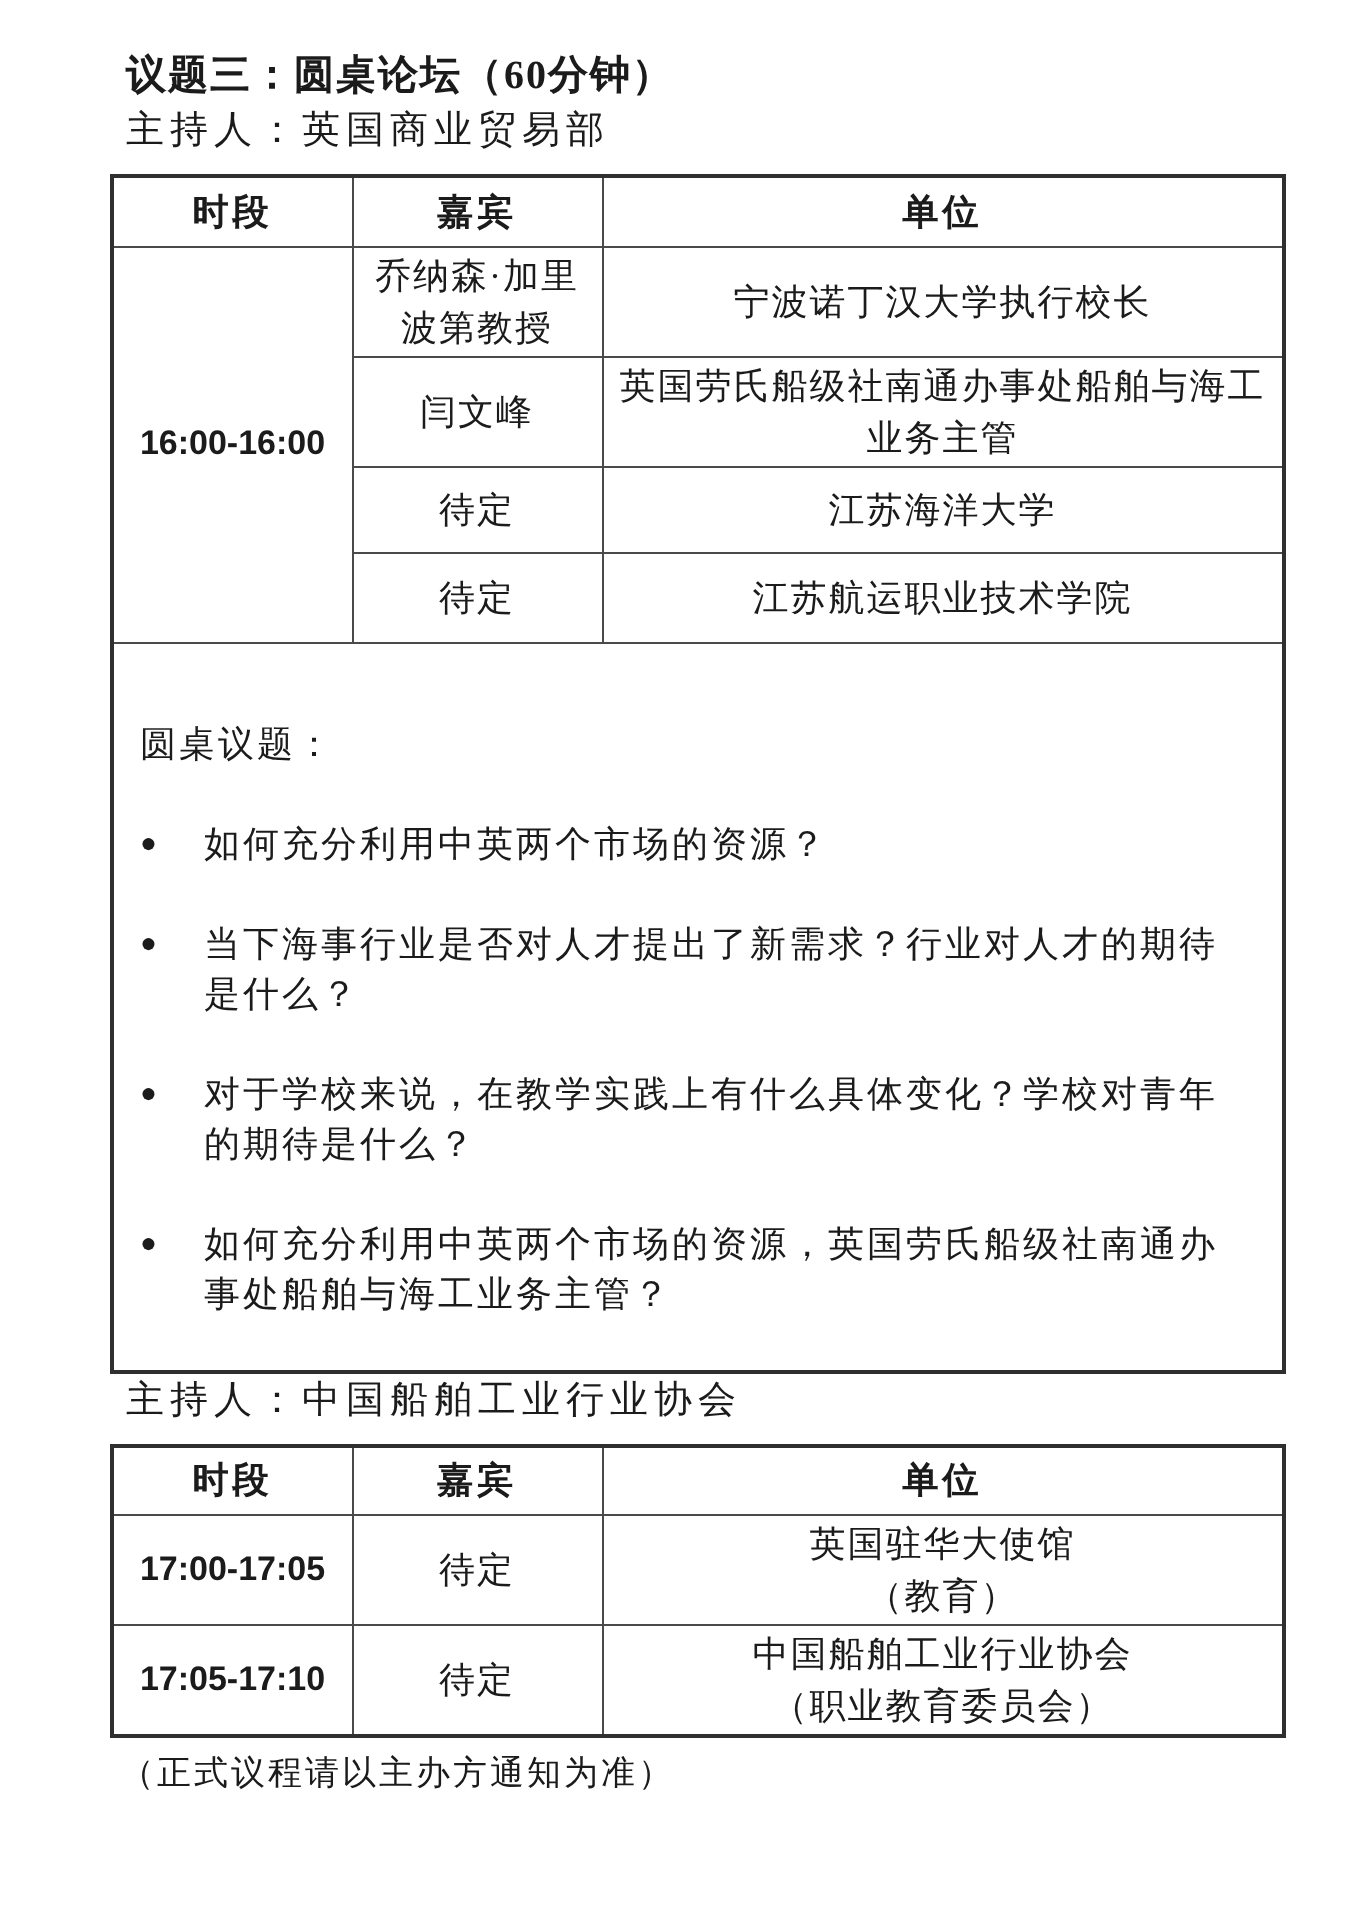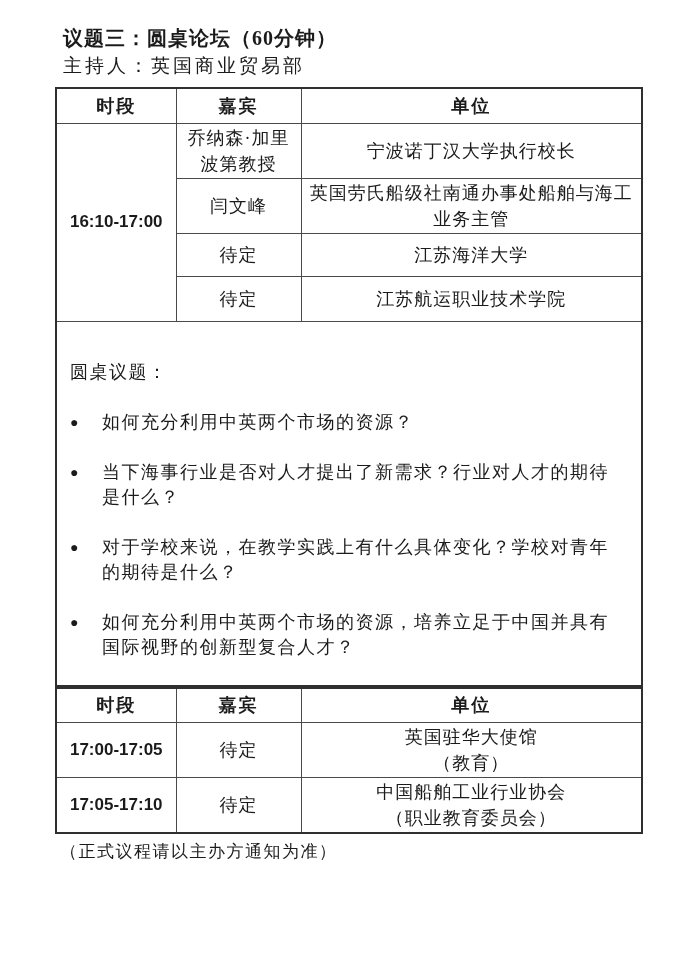--- a/index.html
+++ b/index.html
@@ -108,21 +108,21 @@
         <col class="c-guest">
         <col class="c-org">
       </colgroup>
     <tbody>
         <tr class="t1-hdr">
       <th>时段</th>
       <th>嘉宾</th>
       <th>单位</th>
     </tr>
     <tr class="t1-rowA">
-      <td class="time-cell" rowspan="4">16:10-17:00</td>
+      <td class="time-cell" rowspan="4">16:00-16:00</td>
       <td>乔纳森·加里
 波第教授</td>
       <td>宁波诺丁汉大学执行校长</td>
     </tr>
     <tr class="t1-rowB">
       <td>闫文峰</td>
       <td>英国劳氏船级社南通办事处船舶与海工业务主管</td>
     </tr>
     <tr class="t1-rowC">
       <td>待定</td>
@@ -142,27 +142,28 @@
         <div class="bullet-row">
           <span class="bullet-glyph">●</span>
           <span class="bullet-text">当下海事行业是否对人才提出了新需求？行业对人才的期待是什么？</span>
         </div>
         <div class="bullet-row">
           <span class="bullet-glyph">●</span>
           <span class="bullet-text">对于学校来说，在教学实践上有什么具体变化？学校对青年的期待是什么？</span>
         </div>
         <div class="bullet-row">
           <span class="bullet-glyph">●</span>
-          <span class="bullet-text">如何充分利用中英两个市场的资源，培养立足于中国并具有国际视野的创新型复合人才？</span>
+          <span class="bullet-text">如何充分利用中英两个市场的资源，英国劳氏船级社南通办事处船舶与海工业务主管？</span>
         </div>
       </td>
     </tr>
   </tbody>
     </table>
 
+  <div class="host-line">主持人：中国船舶工业行业协会</div>
 
   <table class="agenda">
     <colgroup>
         <col class="c-time">
         <col class="c-guest">
         <col class="c-org">
       </colgroup>
     <tbody>
         <tr class="t2-hdr">
       <th>时段</th>

